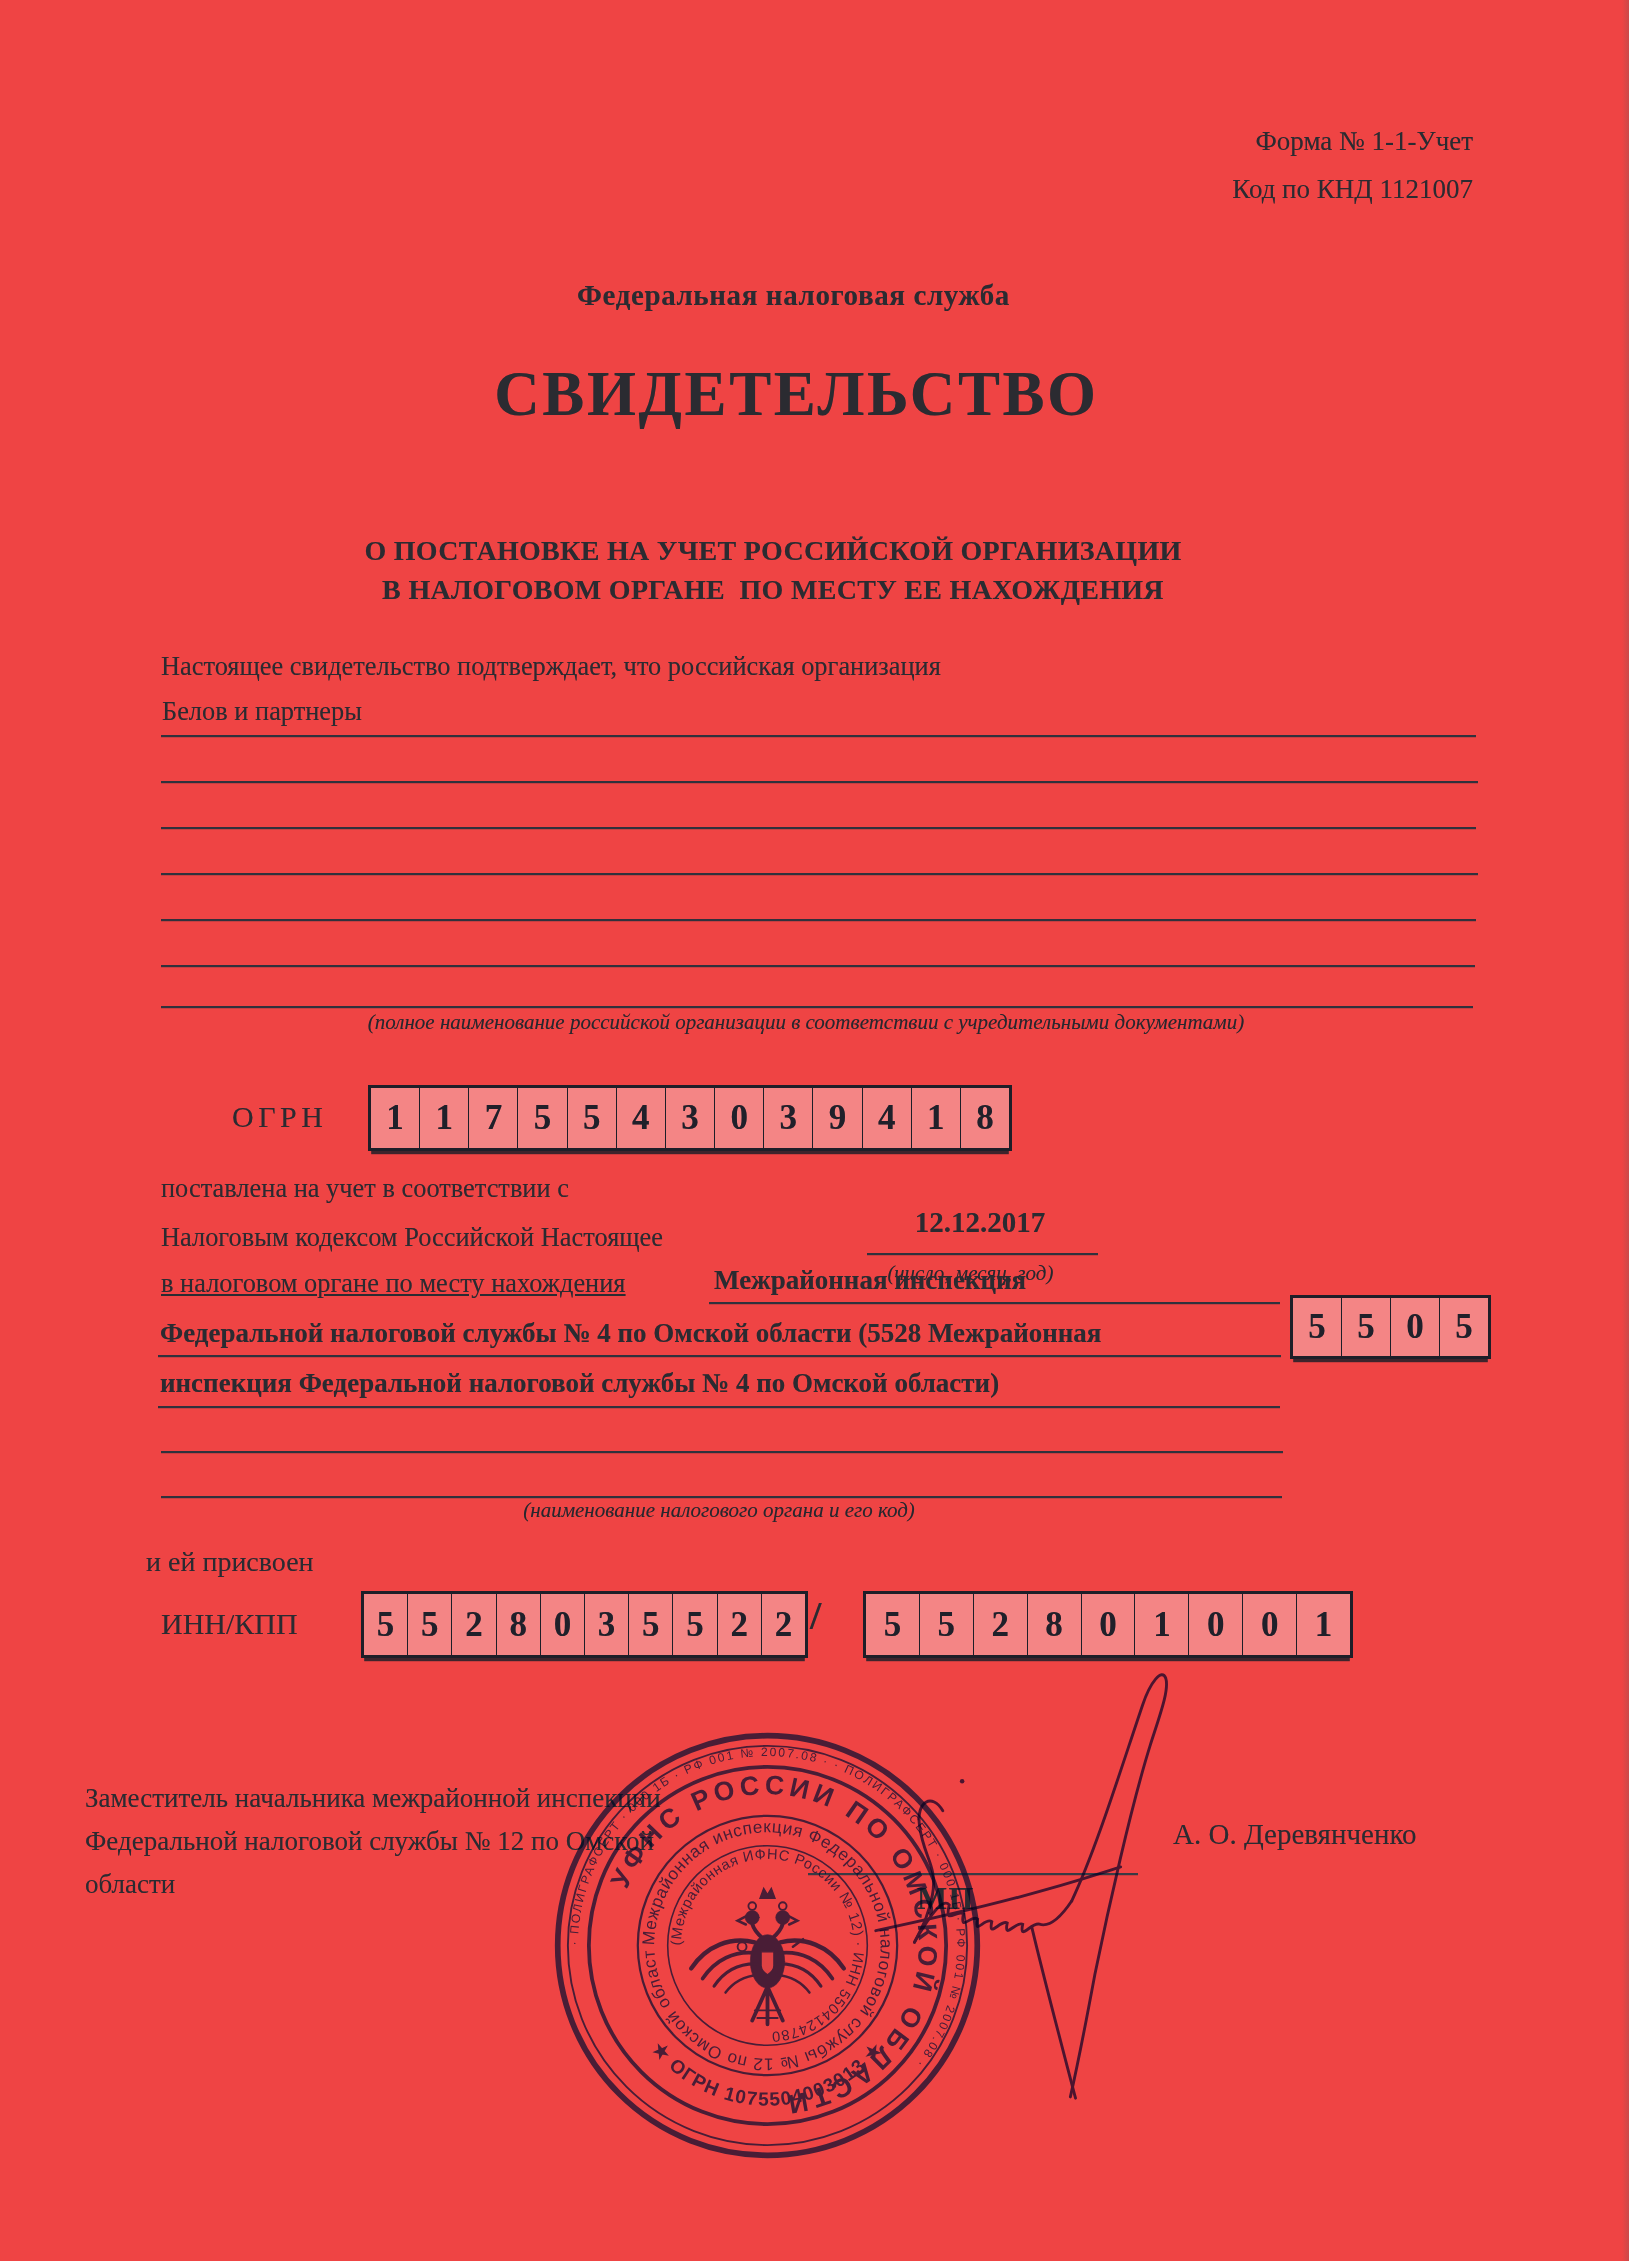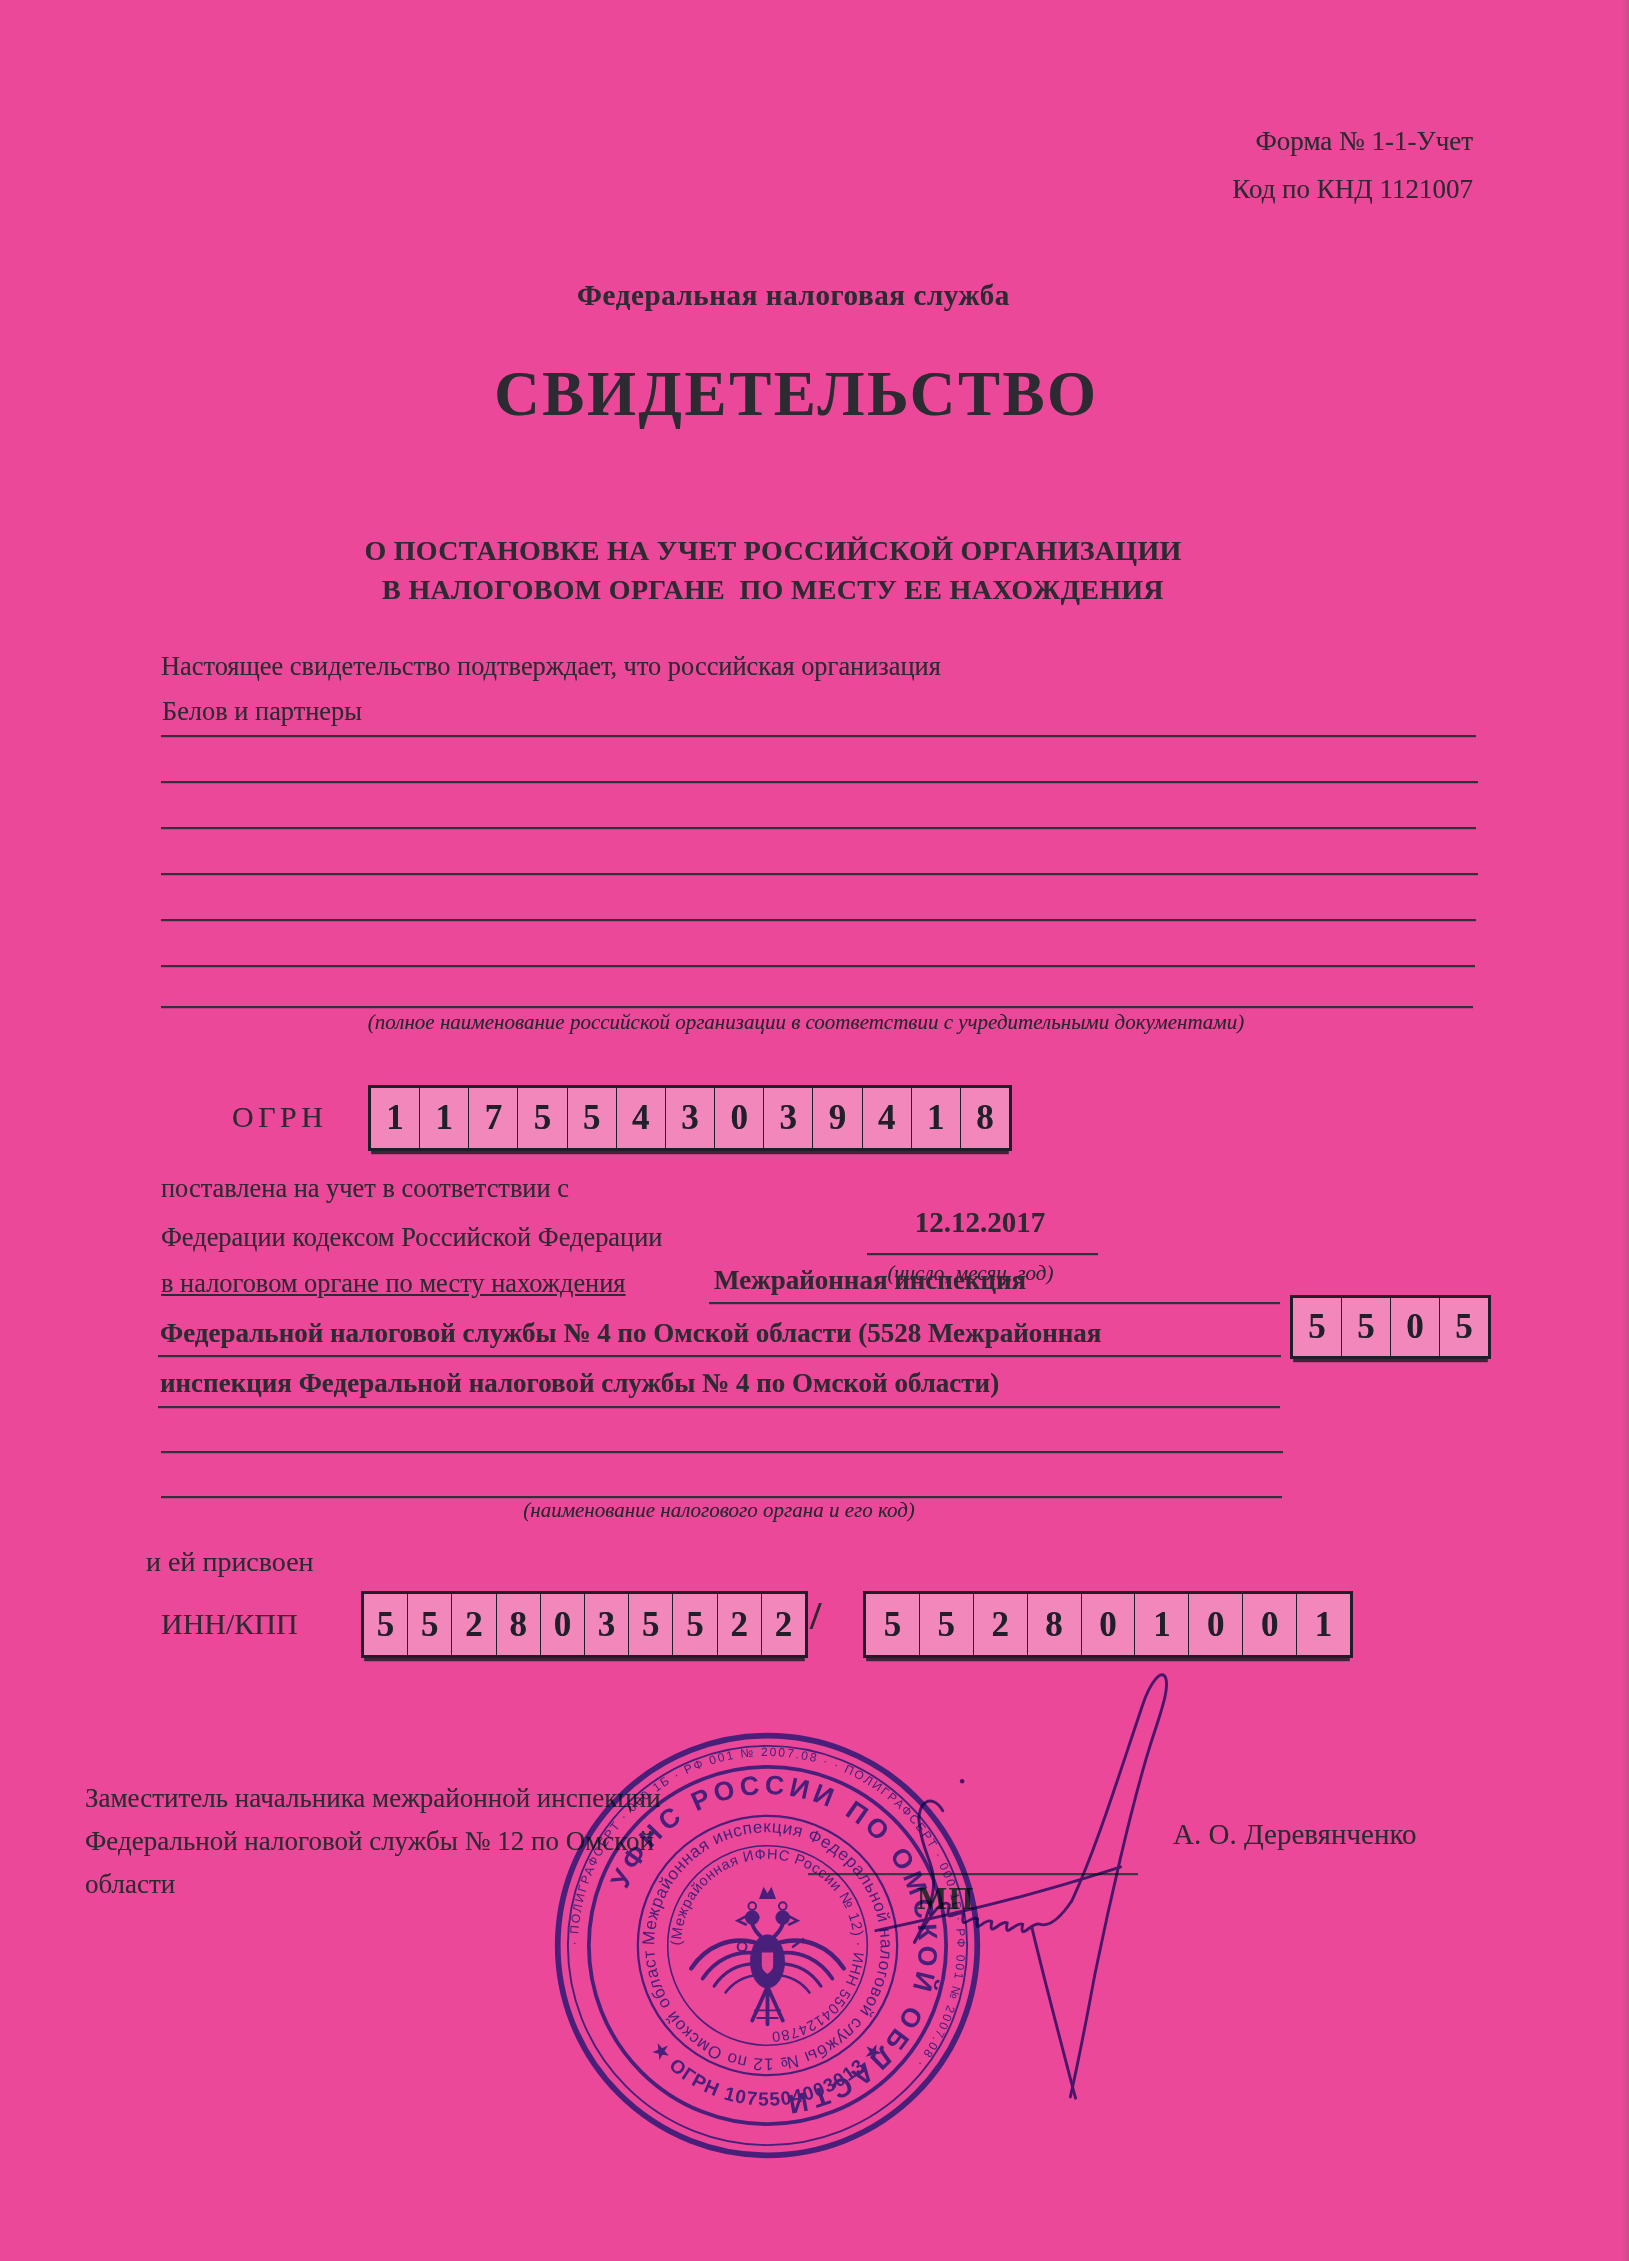--- a/index.html
+++ b/index.html
@@ -1,19 +1,19 @@
 <!DOCTYPE html>
 <html lang="ru" style="font-size:10.3px"><head>
 <meta charset="utf-8">
 <style>
   html,body{margin:0;padding:0;background:#d8d8d4;}
   .page{
     position:relative;
     width:1630px;height:2261px;
-    background:#ec4899;
+    background:#ef4444;
     overflow:hidden;
     font-family:"Liberation Serif","DejaVu Serif",serif;
     color:#2b2b31;
   }
   .page::after{
     content:"";position:absolute;top:0;right:0;width:7.7px;height:100%;
     background:linear-gradient(to right,rgba(0,0,0,0),rgba(90,90,90,.28));
     pointer-events:none;
   }
   .abs{position:absolute;}
@@ -112,21 +112,21 @@
       <div class="cell">3</div>
       <div class="cell">0</div>
       <div class="cell">3</div>
       <div class="cell">9</div>
       <div class="cell">4</div>
       <div class="cell">1</div>
       <div class="cell">8</div>
     </div>
 
   <div class="abs reg-line1 ink">поставлена на учет в соответствии с</div>
-  <div class="abs reg-line2 ink">Федерации кодексом Российской Федерации</div>
+  <div class="abs reg-line2 ink">Налоговым кодексом Российской Настоящее</div>
   <div class="abs reg-date ctr b ink">12.12.2017</div>
   <div class="rule" style="left:867px;top:1253px;width:231px;height:1.9px;"></div>
   <div class="abs date-caption caption it ctr ink">(число, месяц, год)</div>
 
   <div class="abs auth-intro ink">в налоговом органе по месту нахождения</div>
   <div class="abs auth-name1 b ink">Межрайонная инспекция</div>
   <div class="rule" style="left:709px;top:1302px;width:571px;"></div>
   <div class="abs auth-name2 b ink">Федеральной налоговой службы № 4 по Омской области (5528 Межрайонная</div>
   <div class="rule" style="left:158px;top:1355px;width:1123px;"></div>
   <div class="digit-strip" style="left:1290px;top:1295px;width:195px;height:58px;">

